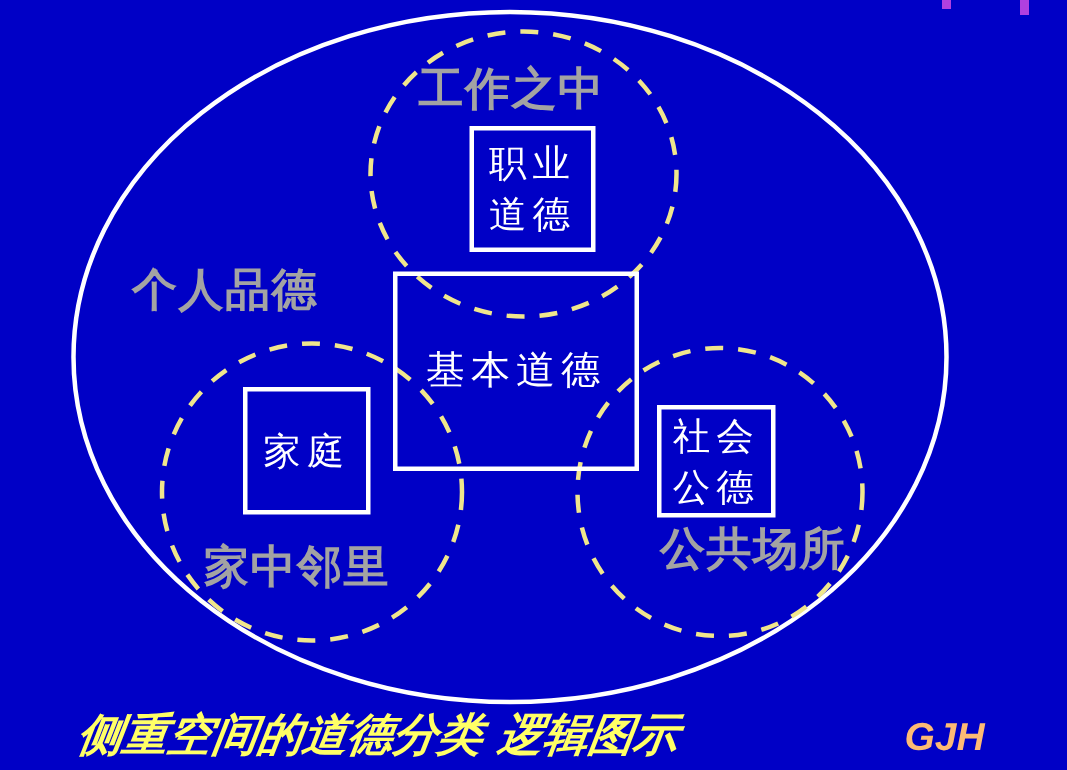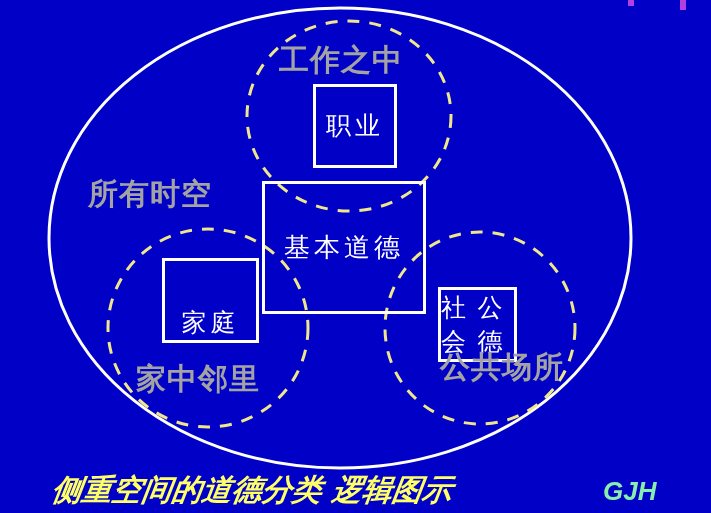--- a/index.html
+++ b/index.html
@@ -9,63 +9,64 @@
     position: relative;
     font-family: "DejaVu Sans", sans-serif;
   }
   svg.diagram { position: absolute; left: 0; top: 0; }
   .label {
     position: absolute; color: #a3a3a3; font-size: 30px; font-weight: bold;
     white-space: nowrap; line-height: 1; letter-spacing: 1px;
   }
   .box {
     position: absolute; border: 3px solid #FFFFFF; box-sizing: border-box;
-    display: flex; flex-direction: row; align-items: center; justify-content: center;
+    display: flex; flex-direction: column; align-items: center; justify-content: center;
     color: #FFFFFF; font-family: "DejaVu Serif", serif; font-size: 25px; line-height: 1.35;
   }
   .box span { display: block; letter-spacing: 4px; }
   .caption {
     position: absolute; left: 52px; top: 470px; color: #FFFF66; font-size: 30px;
     font-style: italic; font-weight: bold; white-space: nowrap; transform: skewX(-8deg);
   }
   .sig {
-    position: absolute; left: 603px; top: 476px; color: #86efac; font-size: 26px;
+    position: absolute; left: 603px; top: 476px; color: #fdba74; font-size: 26px;
     font-family: "Liberation Sans", sans-serif; font-style: italic; font-weight: bold; text-align: center;
   }
   .corner-mark { position: absolute; top: 0; width: 6px; height: 10px; background: #B040E0; }
 </style>
 </head>
 <body>
 
 <svg class="diagram" width="711" height="513">
   <ellipse cx="340" cy="238" rx="291" ry="230" fill="none" stroke="#FFFFFF" stroke-width="3"></ellipse>
   <ellipse cx="349" cy="116" rx="102" ry="95" fill="none" stroke="#F0E68C" stroke-width="3" stroke-dasharray="12 10"></ellipse>
   <ellipse cx="208" cy="328" rx="100" ry="99" fill="none" stroke="#F0E68C" stroke-width="3" stroke-dasharray="12 10"></ellipse>
   <ellipse cx="480" cy="328" rx="95" ry="96" fill="none" stroke="#F0E68C" stroke-width="3" stroke-dasharray="12 10"></ellipse>
 </svg>
 
 <div class="corner-mark" style="left:628px;height:6px;"></div>
 <div class="corner-mark" style="left:680px;"></div>
 
 <div class="label" style="left:279px; top:45px;">工作之中</div>
 <div class="box" style="left:313px; top:84px; width:84px; height:84px;">
   <span>职业</span>
+  <span>道德</span>
 </div>
 
-<div class="label" style="left:88px; top:179px;">所有时空</div>
+<div class="label" style="left:88px; top:179px;">个人品德</div>
 
 <div class="box" style="left:262px; top:181px; width:164px; height:133px; font-size:26px;">
   <span>基本道德</span>
 </div>
 
-<div class="box" style="left:162px; top:258px; width:97px; height:85px;align-items:flex-end;">
+<div class="box" style="left:162px; top:258px; width:85px; height:85px;">
   <span>家庭</span>
 </div>
 <div class="label" style="left:136px; top:364px;">家中邻里</div>
 
-<div class="box" style="left:438px; top:270px; width:79px; height:75px;margin-top:17px;">
+<div class="box" style="left:438px; top:270px; width:79px; height:75px;">
   <span>社会</span>
   <span>公德</span>
 </div>
 <div class="label" style="left:404px; top:352px;margin-left:36px;">公共场所</div>
 
 <div class="caption">侧重空间的道德分类 逻辑图示</div>
 <div class="sig">GJH</div>
 
 </body></html>

